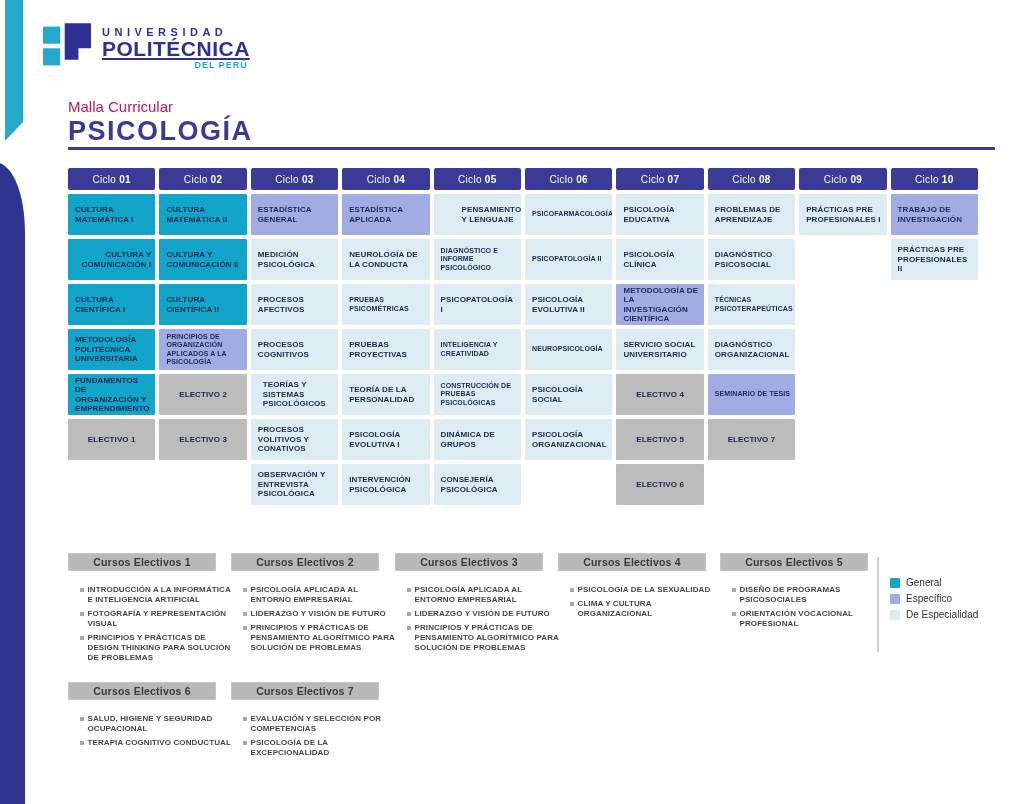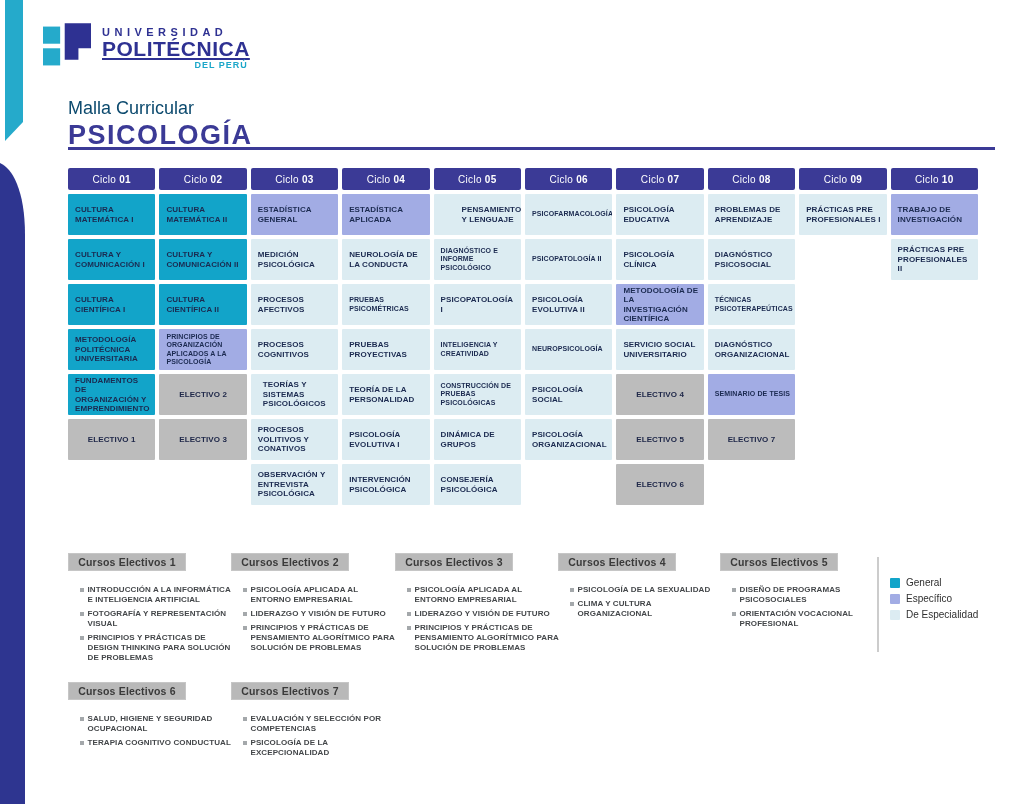--- a/index.html
+++ b/index.html
@@ -12,21 +12,21 @@
   .left-decor{position:absolute;left:0;top:0;width:30px;height:804px;}
   
   .logo{position:absolute;left:40px;top:22px;display:flex;align-items:flex-start;gap:8px;}
   .logo-mark{width:54px;height:48px;}
   .logo-text{display:inline-block;padding-top:4px;}
   .logo-line1{font-size:11px;font-weight:bold;letter-spacing:4.5px;color:#2e3192;line-height:1.1;}
   .logo-line2{font-size:21px;font-weight:bold;letter-spacing:0.5px;color:#2e3192;line-height:1.05;text-decoration:underline;}
   .logo-line3{font-size:9px;font-weight:bold;letter-spacing:1px;color:#1ba7c9;text-align:right;padding-right:2px;line-height:1.3;}
   
   .title-block{position:absolute;left:68px;top:98px;width:927px;}
-  .subtitle{font-size:18px;color:#0c4a6e;line-height:1.2;}
+  .subtitle{font-size:15px;color:#be185d;line-height:1.2;}
   .page-title{font-size:27px;font-weight:bold;letter-spacing:1.5px;color:#3b3a96;line-height:1.15;}
   .title-rule{position:absolute;left:68px;top:147px;width:927px;height:3px;background:#3b3a96;}
   
   .grid{
     position:absolute;left:68px;top:168px;width:910px;
     display:grid;grid-template-columns:repeat(10,1fr);
     grid-template-rows:22px repeat(7,41px);gap:4px;
   }
   .cycle-header{
     background:var(--header,#3b3a96);color:#fff;border-radius:2px;
@@ -41,21 +41,21 @@
     color:#1b2a50;text-transform:uppercase;overflow:hidden;
   }
   .cell.small{font-size:7px;line-height:1.2;}
   .cell.general{background:var(--general,#12a4c9);}
   .cell.especifico{background:var(--especifico,#a2ace4);}
   .cell.especialidad{background:var(--especialidad,#dcecf2);}
   .cell.electivo{background:var(--electivo,#bcbcbc);justify-content:center;padding-left:4px;color:#20294a;}
   
   .elective-col{position:absolute;width:172px;}
   .elective-head{
-    width:118px;height:18px;margin-left:4px;background:#b9b9b9;
+    width:148px;height:18px;margin-left:4px;background:#b9b9b9;
     display:flex;align-items:center;justify-content:center;
     font-size:10.5px;font-weight:bold;color:#3a3a3a;letter-spacing:0.2px;
     box-shadow:0 0 0 1px #c6c6c6 inset;
   }
   .elective-list{list-style:none;margin:14px 0 0 16px;padding:0;}
   .elective-list li{
     display:flex;gap:4px;margin-bottom:4px;
     font-size:8px;font-weight:bold;color:#44474a;line-height:1.25;
     text-transform:uppercase;letter-spacing:0.1px;
   }
@@ -93,21 +93,21 @@
   <div class="page-title">PSICOLOGÍA</div>
 </div>
 <div class="title-rule"></div>
 
 <div class="grid">
     <div class="cycle-header" style="grid-area: 1 / 1;">
       <span>Ciclo</span>
       <b>01</b>
     </div>
     <div class="cell general" style="grid-area: 2 / 1;">CULTURA MATEMÁTICA I</div>
-    <div class="cell general" style="grid-area: 3 / 1;">CULTURA Y COMUNICACIÓN I</div>
+    <div class="cell general" style="grid-area: 3 / 1; text-align: right;">CULTURA Y COMUNICACIÓN I</div>
     <div class="cell general" style="grid-area: 4 / 1;">CULTURA CIENTÍFICA I</div>
     <div class="cell general" style="grid-area: 5 / 1;">METODOLOGÍA POLITÉCNICA UNIVERSITARIA</div>
     <div class="cell general" style="grid-area: 6 / 1;">FUNDAMENTOS DE ORGANIZACIÓN Y EMPRENDIMIENTO</div>
     <div class="cell electivo" style="grid-area: 7 / 1;">ELECTIVO 1</div>
     <div class="cycle-header" style="grid-area: 1 / 2;">
       <span>Ciclo</span>
       <b>02</b>
     </div>
     <div class="cell general" style="grid-area: 2 / 2;">CULTURA MATEMÁTICA II</div>
     <div class="cell general" style="grid-area: 3 / 2;">CULTURA Y COMUNICACIÓN II</div>

